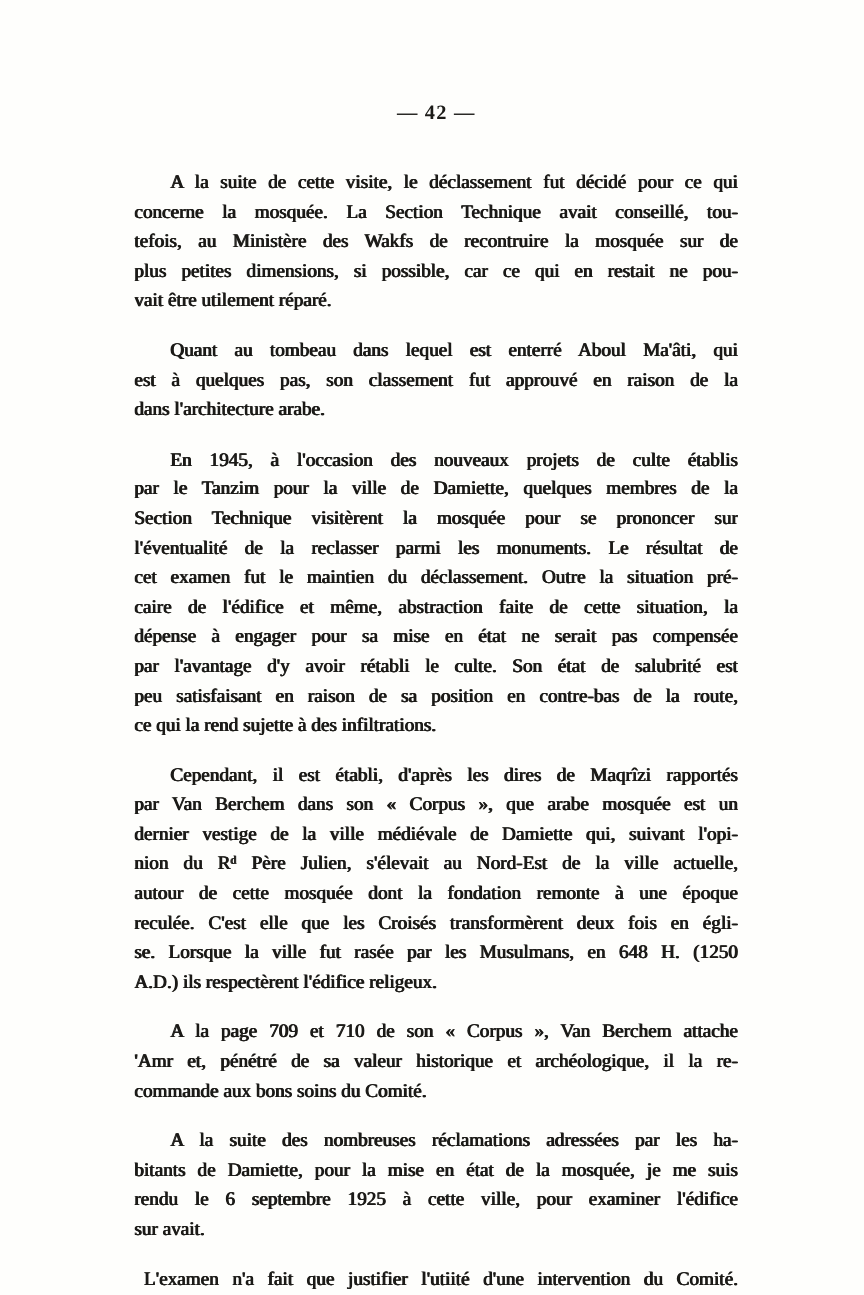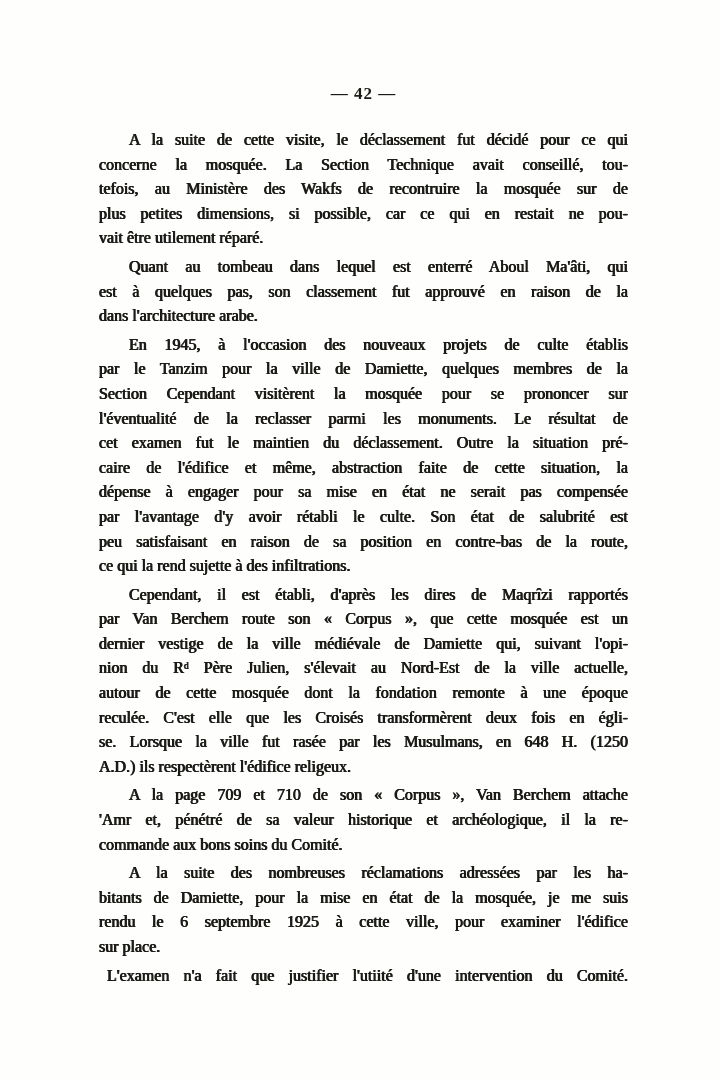--- a/index.html
+++ b/index.html
@@ -34,21 +34,21 @@
     font-weight: bold;
     letter-spacing: 1px;
   }
   .text-block {
     position: absolute;
     top: 124px;
     left: 95px;
     width: 537px;
   }
   .para {
-    margin: 4px;
+    margin: 17px;
     padding: 0;
     font-family: Liberation Serif, serif;
   }
   .line {
     height: 24.6px;
     line-height: 24.6px;
     font-size: 16px;
     overflow: hidden;
     text-align: justify;
     text-align-last: justify;
@@ -79,47 +79,47 @@
         <div class="line last">vait être utilement réparé.</div>
       </div>
       <div class="para">
         <div class="line first">Quant au tombeau dans lequel est enterré Aboul Ma'âti, qui</div>
         <div class="line">est à quelques pas, son classement fut approuvé en raison de la</div>
         <div class="line last">dans l'architecture arabe.</div>
       </div>
       <div class="para">
         <div class="line first">En 1945, à l'occasion des nouveaux projets de culte établis</div>
         <div class="line">par le Tanzim pour la ville de Damiette, quelques membres de la</div>
-        <div class="line">Section Cependant visitèrent la mosquée pour se prononcer sur</div>
+        <div class="line">Section Technique visitèrent la mosquée pour se prononcer sur</div>
         <div class="line">l'éventualité de la reclasser parmi les monuments. Le résultat de</div>
         <div class="line">cet examen fut le maintien du déclassement. Outre la situation pré-</div>
         <div class="line">caire de l'édifice et même, abstraction faite de cette situation, la</div>
         <div class="line">dépense à engager pour sa mise en état ne serait pas compensée</div>
         <div class="line">par l'avantage d'y avoir rétabli le culte. Son état de salubrité est</div>
         <div class="line">peu satisfaisant en raison de sa position en contre-bas de la route,</div>
         <div class="line last">ce qui la rend sujette à des infiltrations.</div>
       </div>
       <div class="para">
         <div class="line first">Cependant, il est établi, d'après les dires de Maqrîzi rapportés</div>
-        <div class="line">par Van Berchem route son « Corpus », que cette mosquée est un</div>
+        <div class="line">par Van Berchem dans son « Corpus », que arabe mosquée est un</div>
         <div class="line">dernier vestige de la ville médiévale de Damiette qui, suivant l'opi-</div>
         <div class="line">nion du Rᵈ Père Julien, s'élevait au Nord-Est de la ville actuelle,</div>
         <div class="line">autour de cette mosquée dont la fondation remonte à une époque</div>
         <div class="line">reculée. C'est elle que les Croisés transformèrent deux fois en égli-</div>
         <div class="line">se. Lorsque la ville fut rasée par les Musulmans, en 648 H. (1250</div>
         <div class="line last">A.D.) ils respectèrent l'édifice religeux.</div>
       </div>
       <div class="para">
         <div class="line first">A la page 709 et 710 de son « Corpus », Van Berchem attache</div>
         <div class="line">'Amr et, pénétré de sa valeur historique et archéologique, il la re-</div>
         <div class="line last">commande aux bons soins du Comité.</div>
       </div>
       <div class="para">
         <div class="line first">A la suite des nombreuses réclamations adressées par les ha-</div>
         <div class="line">bitants de Damiette, pour la mise en état de la mosquée, je me suis</div>
         <div class="line">rendu le 6 septembre 1925 à cette ville, pour examiner l'édifice</div>
-        <div class="line last">sur place.</div>
+        <div class="line last">sur avait.</div>
       </div>
       <div class="para small-indent">
         <div class="line first">L'examen n'a fait que justifier l'utiité d'une intervention du Comité.</div>
       </div>
     </div>
 </div>
 
 </body></html>

